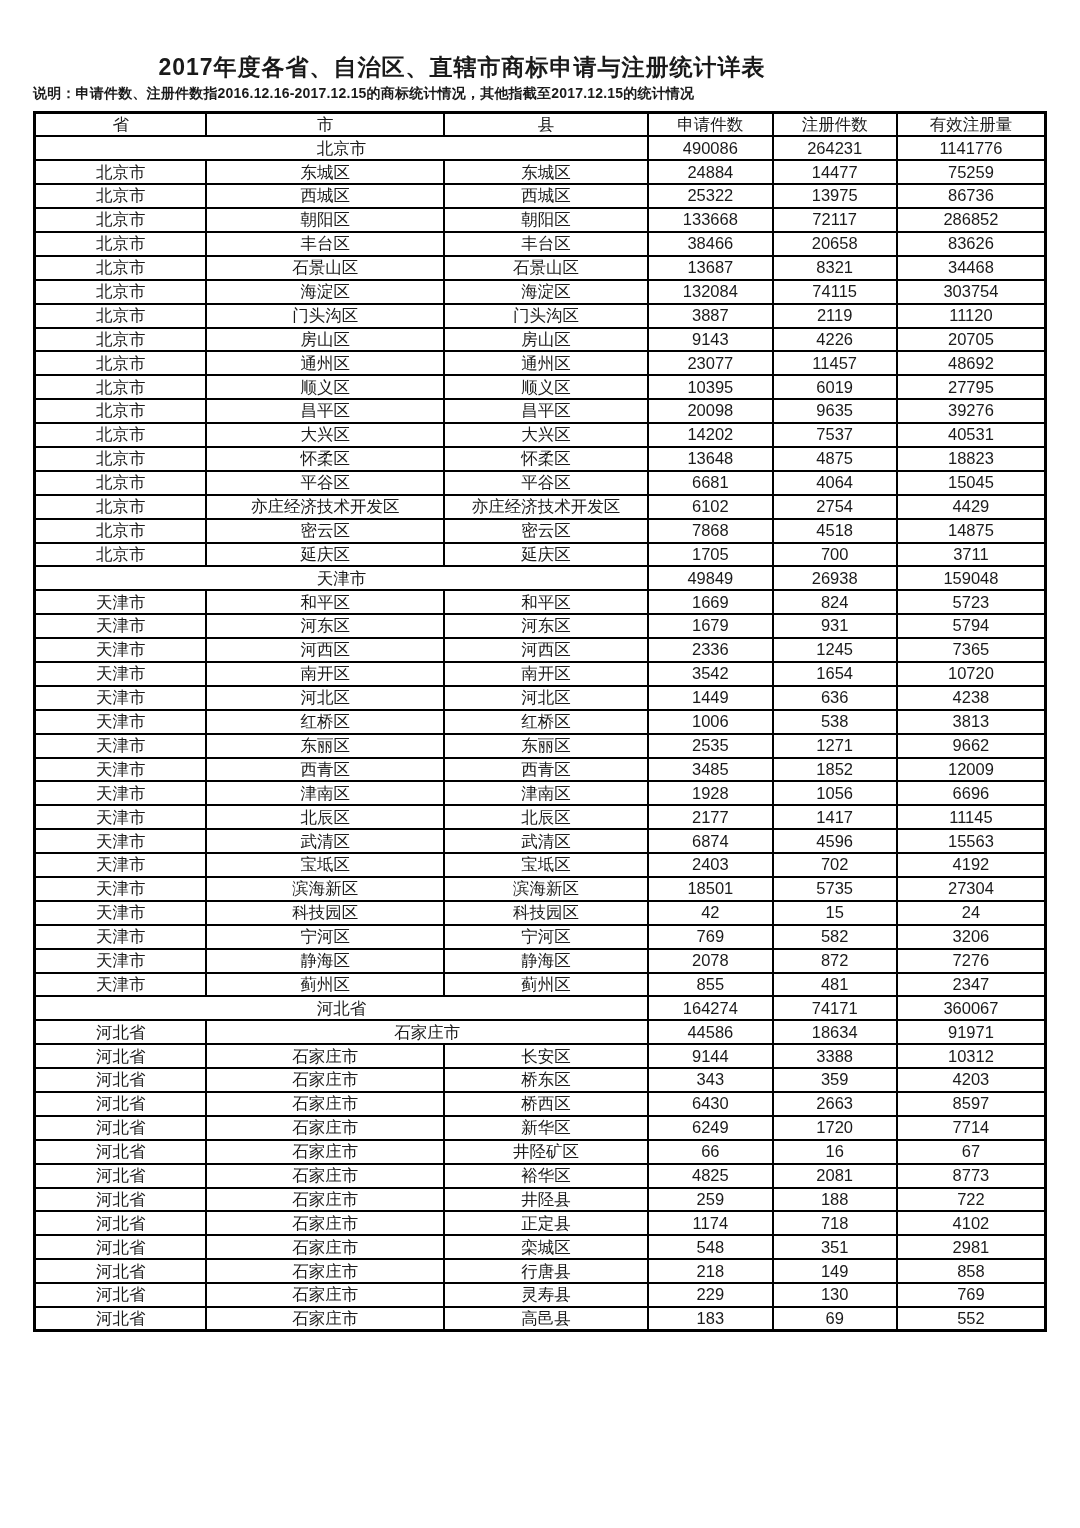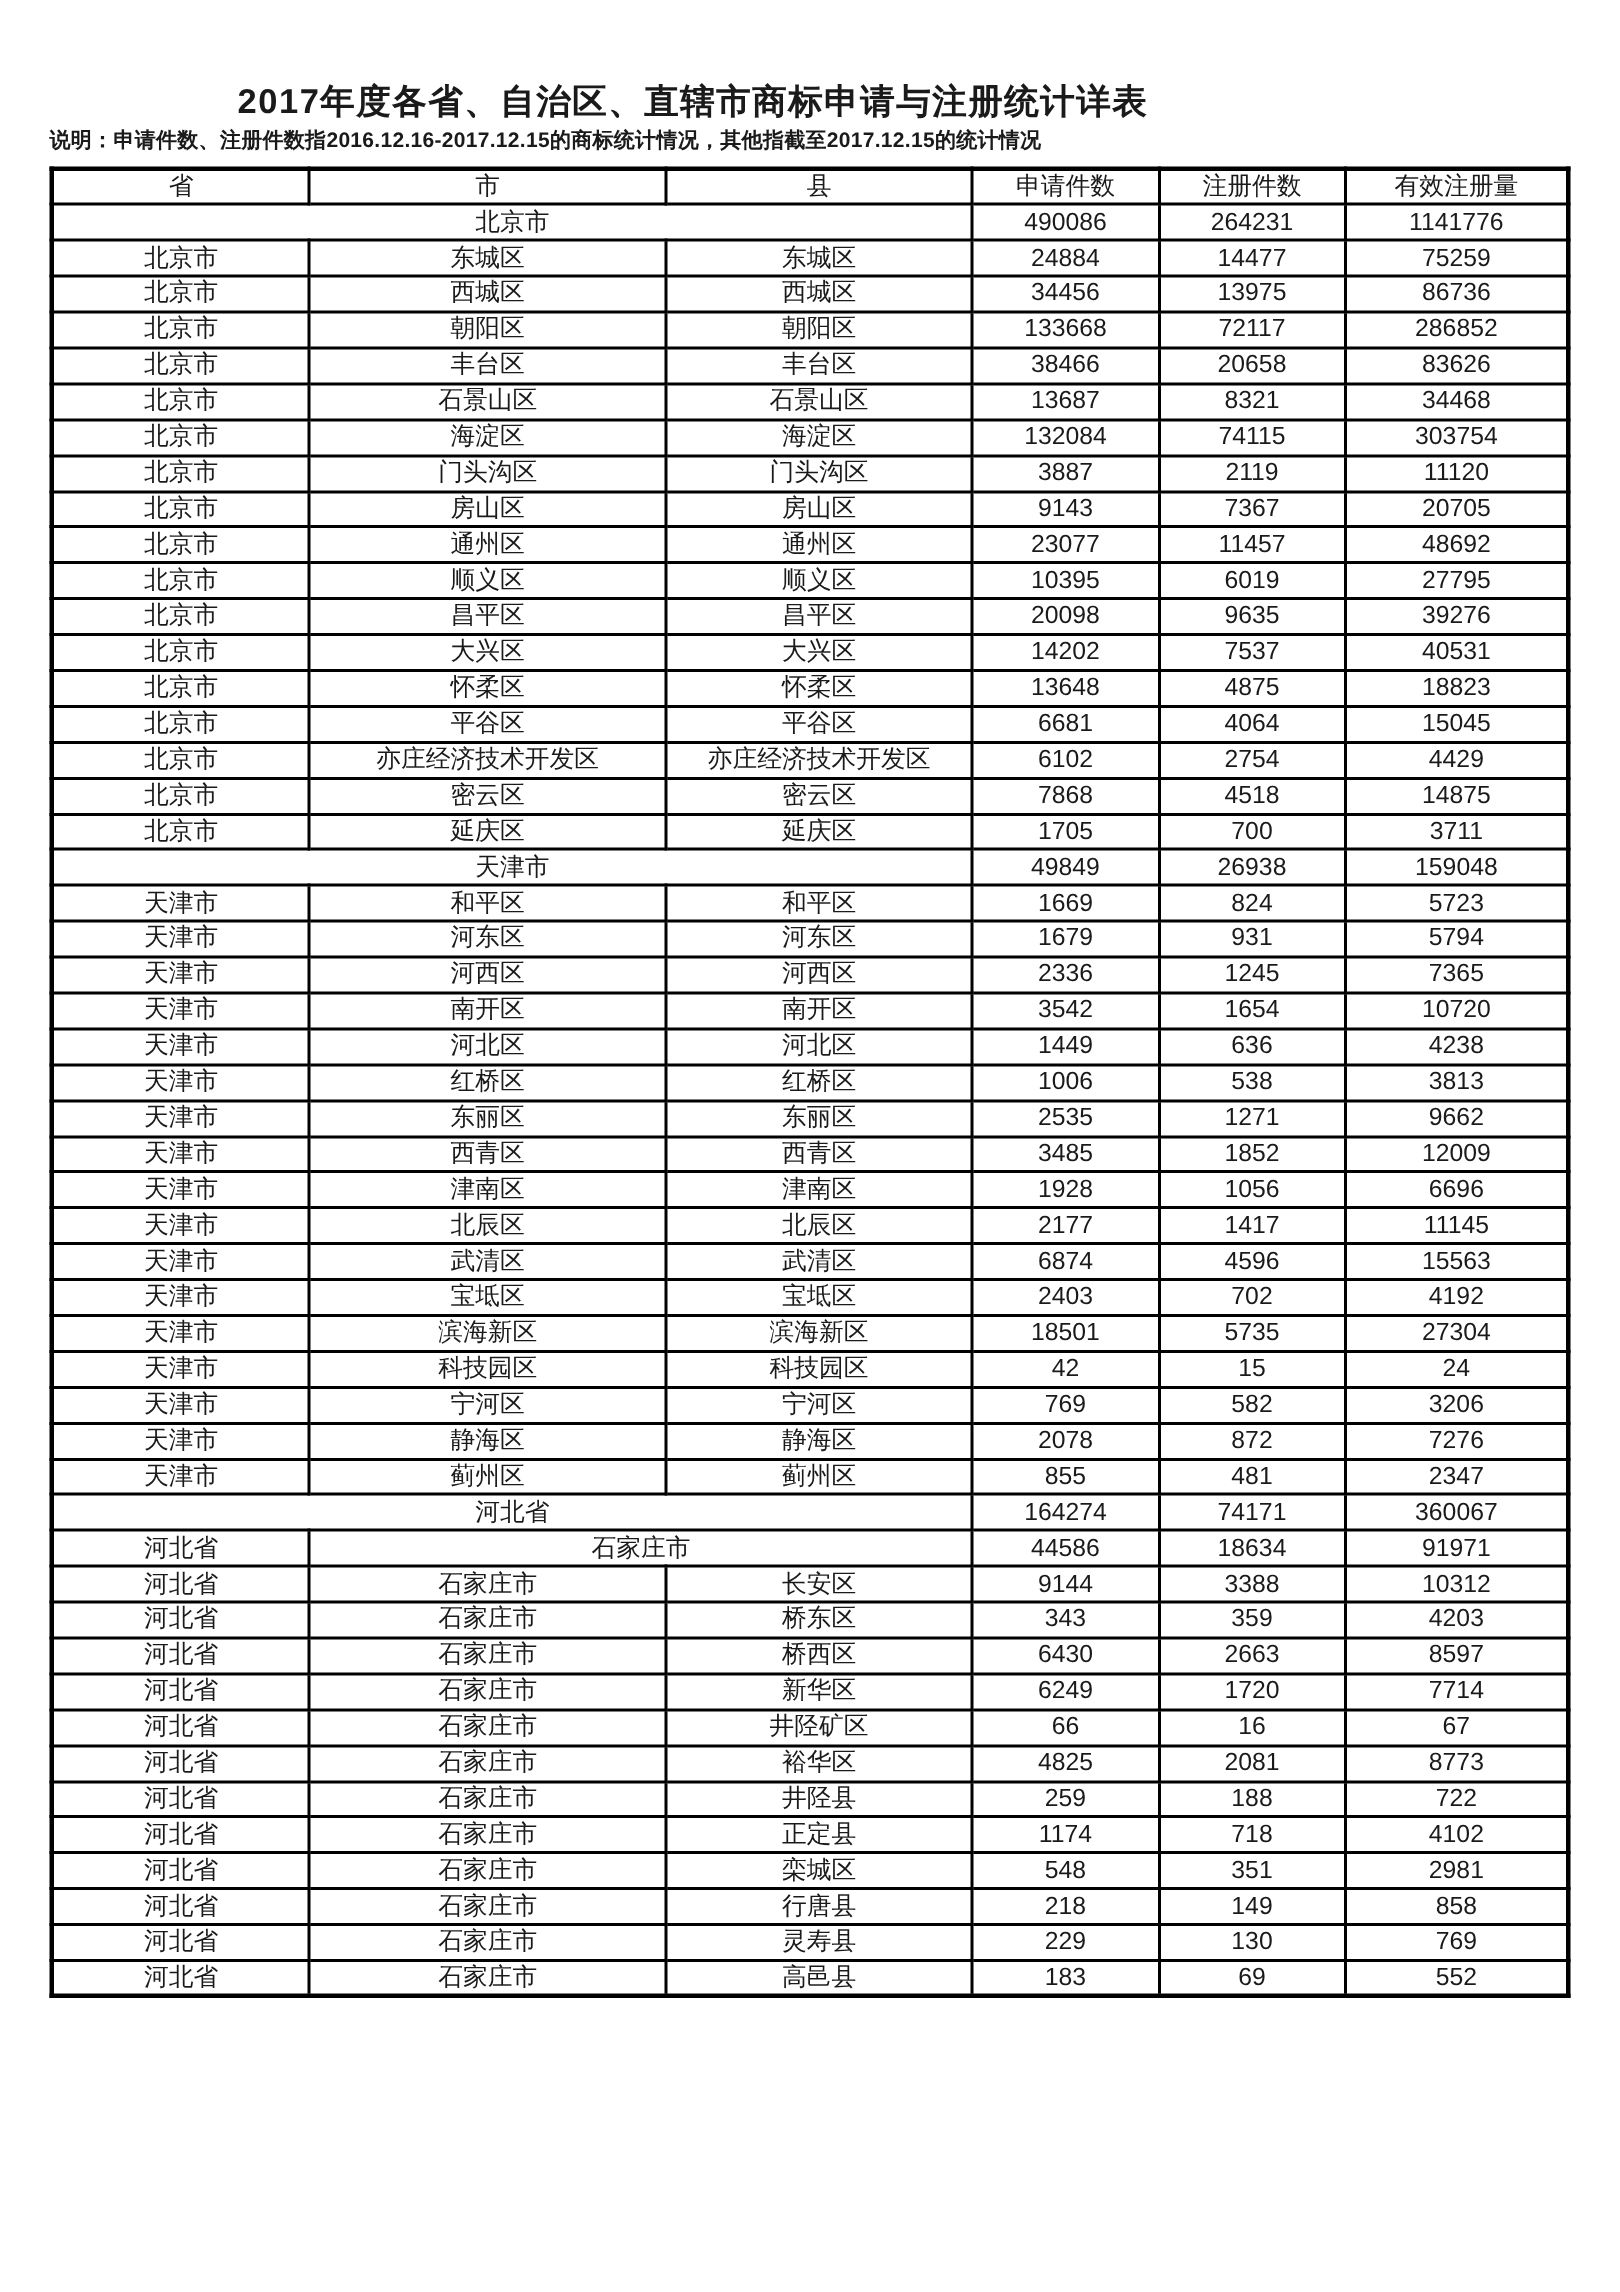--- a/index.html
+++ b/index.html
@@ -90,21 +90,21 @@
         <td>东城区</td>
         <td>东城区</td>
         <td>24884</td>
         <td>14477</td>
         <td>75259</td>
       </tr>
       <tr>
         <td>北京市</td>
         <td>西城区</td>
         <td>西城区</td>
-        <td>34456</td>
+        <td>25322</td>
         <td>13975</td>
         <td>86736</td>
       </tr>
       <tr>
         <td>北京市</td>
         <td>朝阳区</td>
         <td>朝阳区</td>
         <td>133668</td>
         <td>72117</td>
         <td>286852</td>
@@ -139,21 +139,21 @@
         <td>门头沟区</td>
         <td>3887</td>
         <td>2119</td>
         <td>11120</td>
       </tr>
       <tr>
         <td>北京市</td>
         <td>房山区</td>
         <td>房山区</td>
         <td>9143</td>
-        <td>7367</td>
+        <td>4226</td>
         <td>20705</td>
       </tr>
       <tr>
         <td>北京市</td>
         <td>通州区</td>
         <td>通州区</td>
         <td>23077</td>
         <td>11457</td>
         <td>48692</td>
       </tr>

